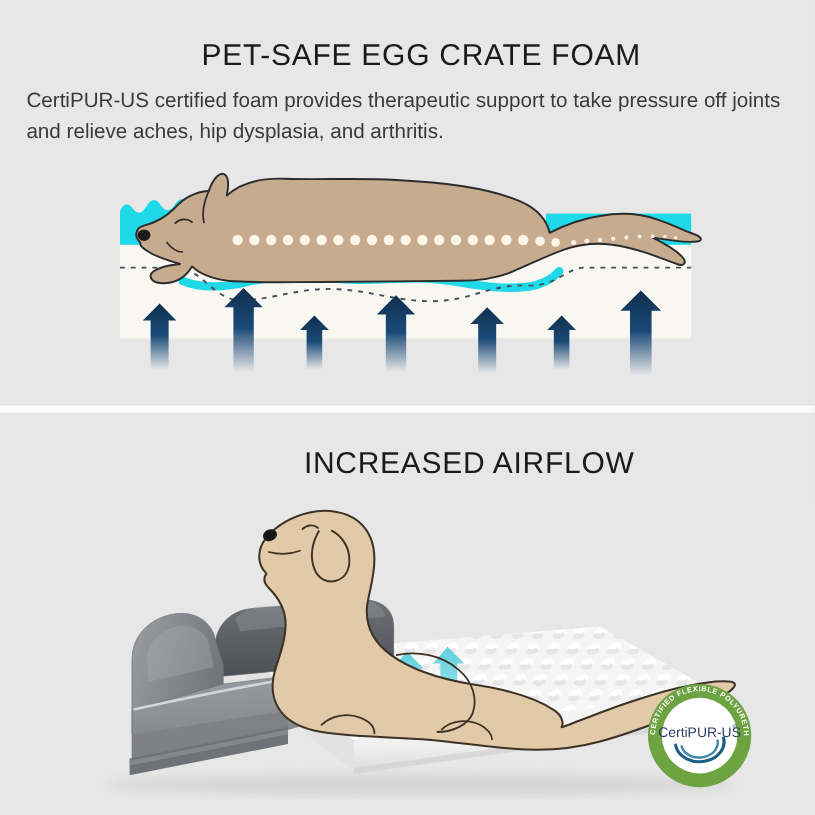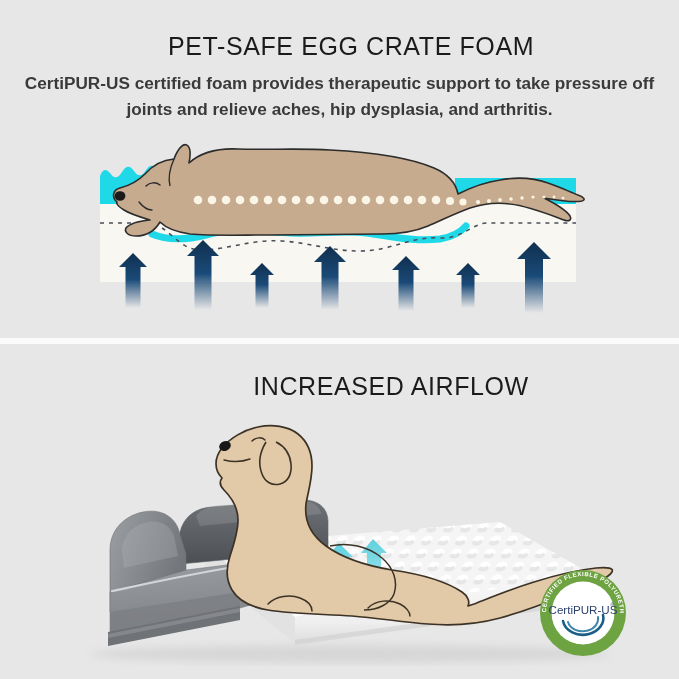--- a/index.html
+++ b/index.html
@@ -56,25 +56,24 @@
     font-family: "Liberation Sans", sans-serif;
     margin-left: 20px;
   }
   .headline-1 { top: 32px; }
 
   .subcopy {
     position: absolute;
     left: 22px;
     top: 70px;
     width: 635px;
-    text-align: center;
     color: #3a3a3a;
     font-size: 17.2px;
     line-height: 26px;
-    font-weight: 700;
+    font-weight: 400;
     font-family: "Liberation Sans", sans-serif;
   }
 
   .headline-2 {
     top: 372px;
     font-size: 25px;
   }
 
   svg.art { display: block; }
   .art-top {

